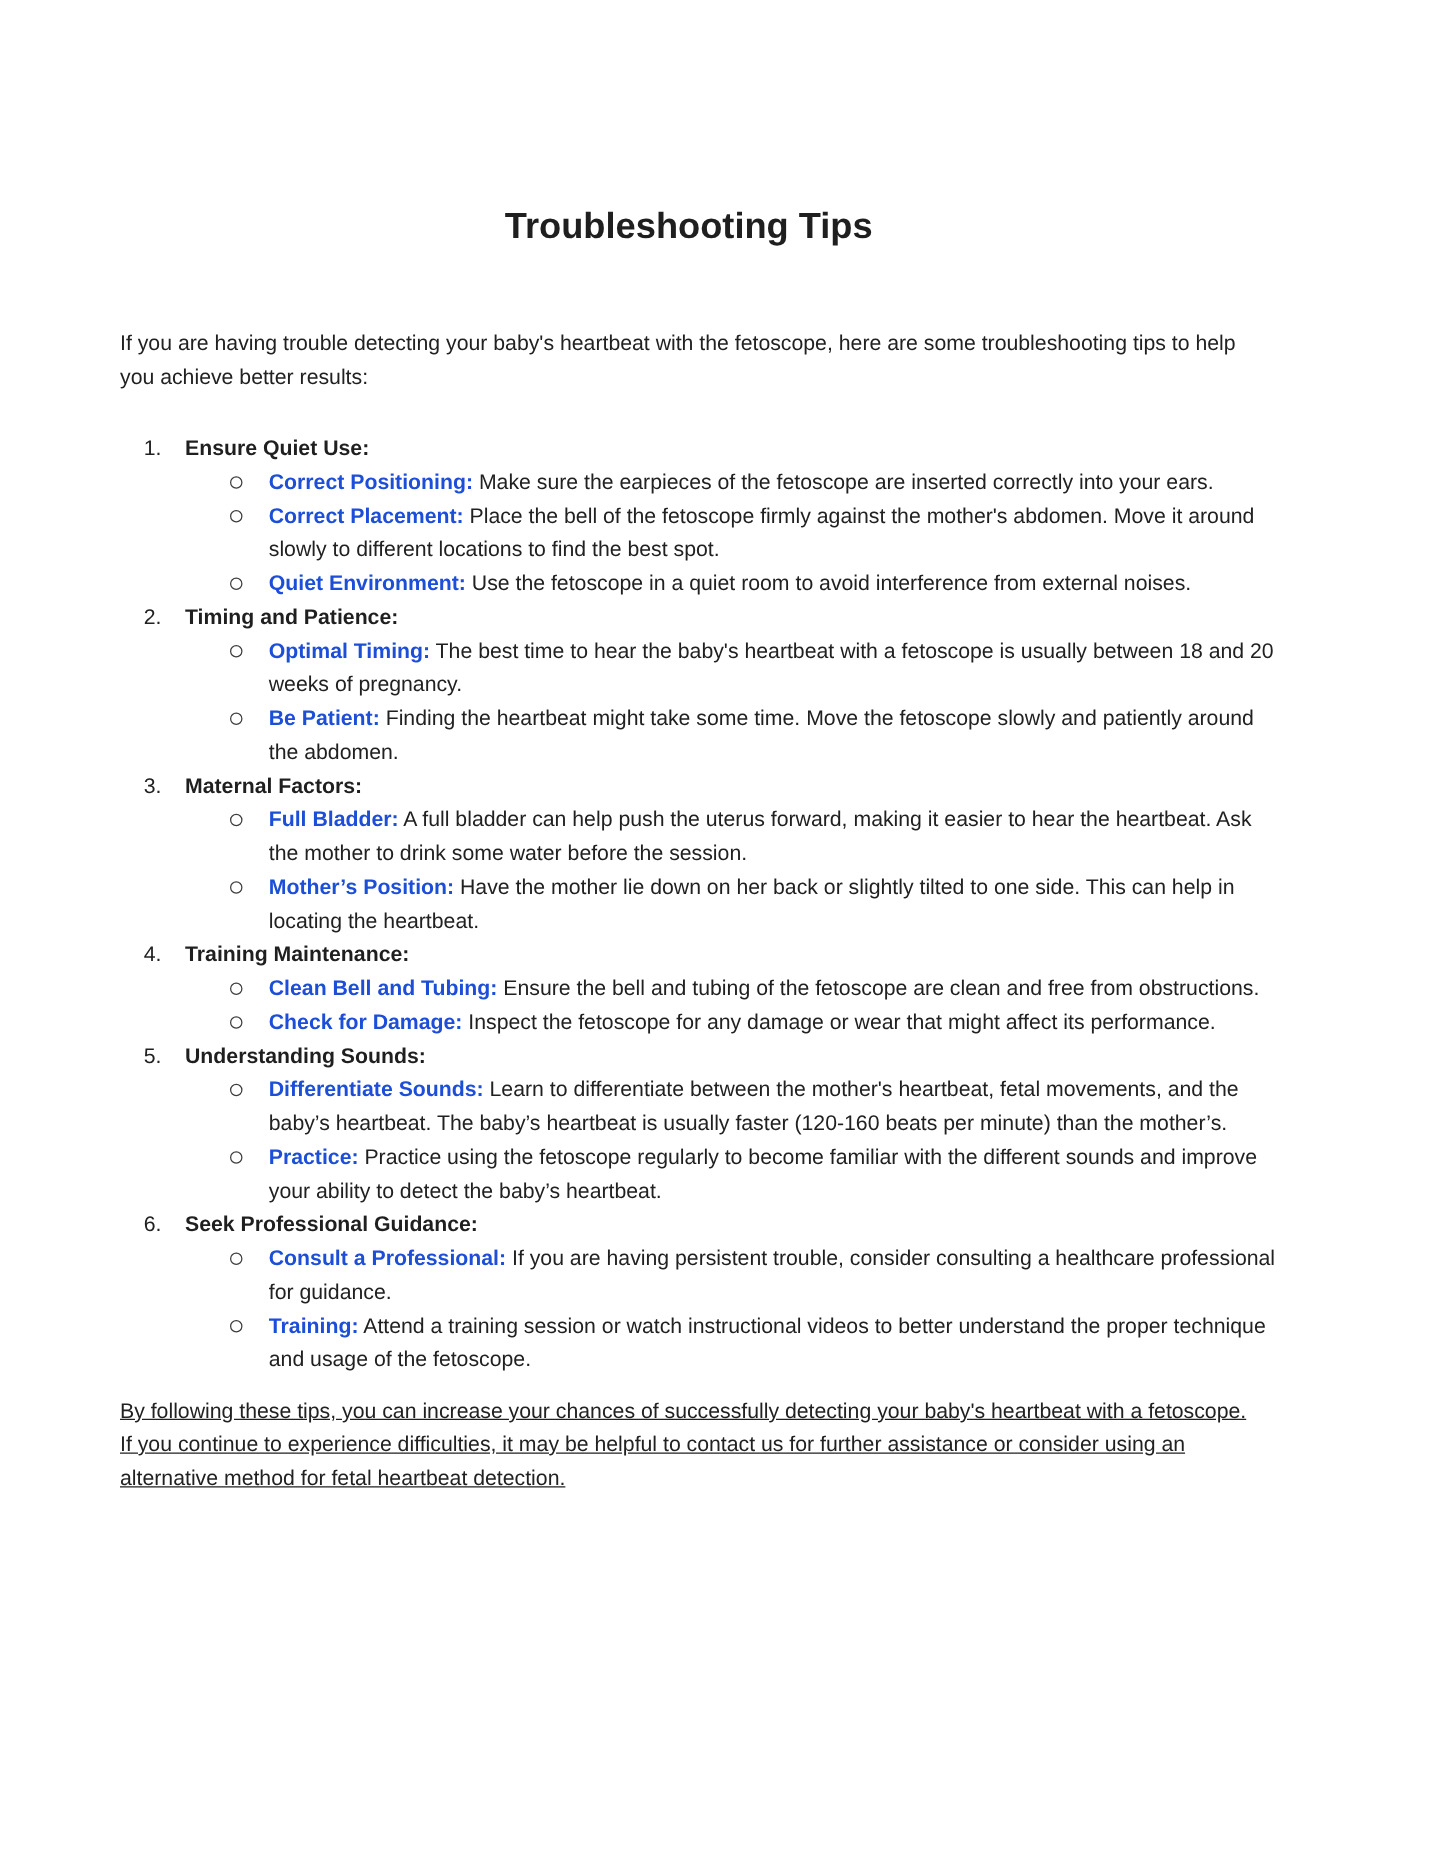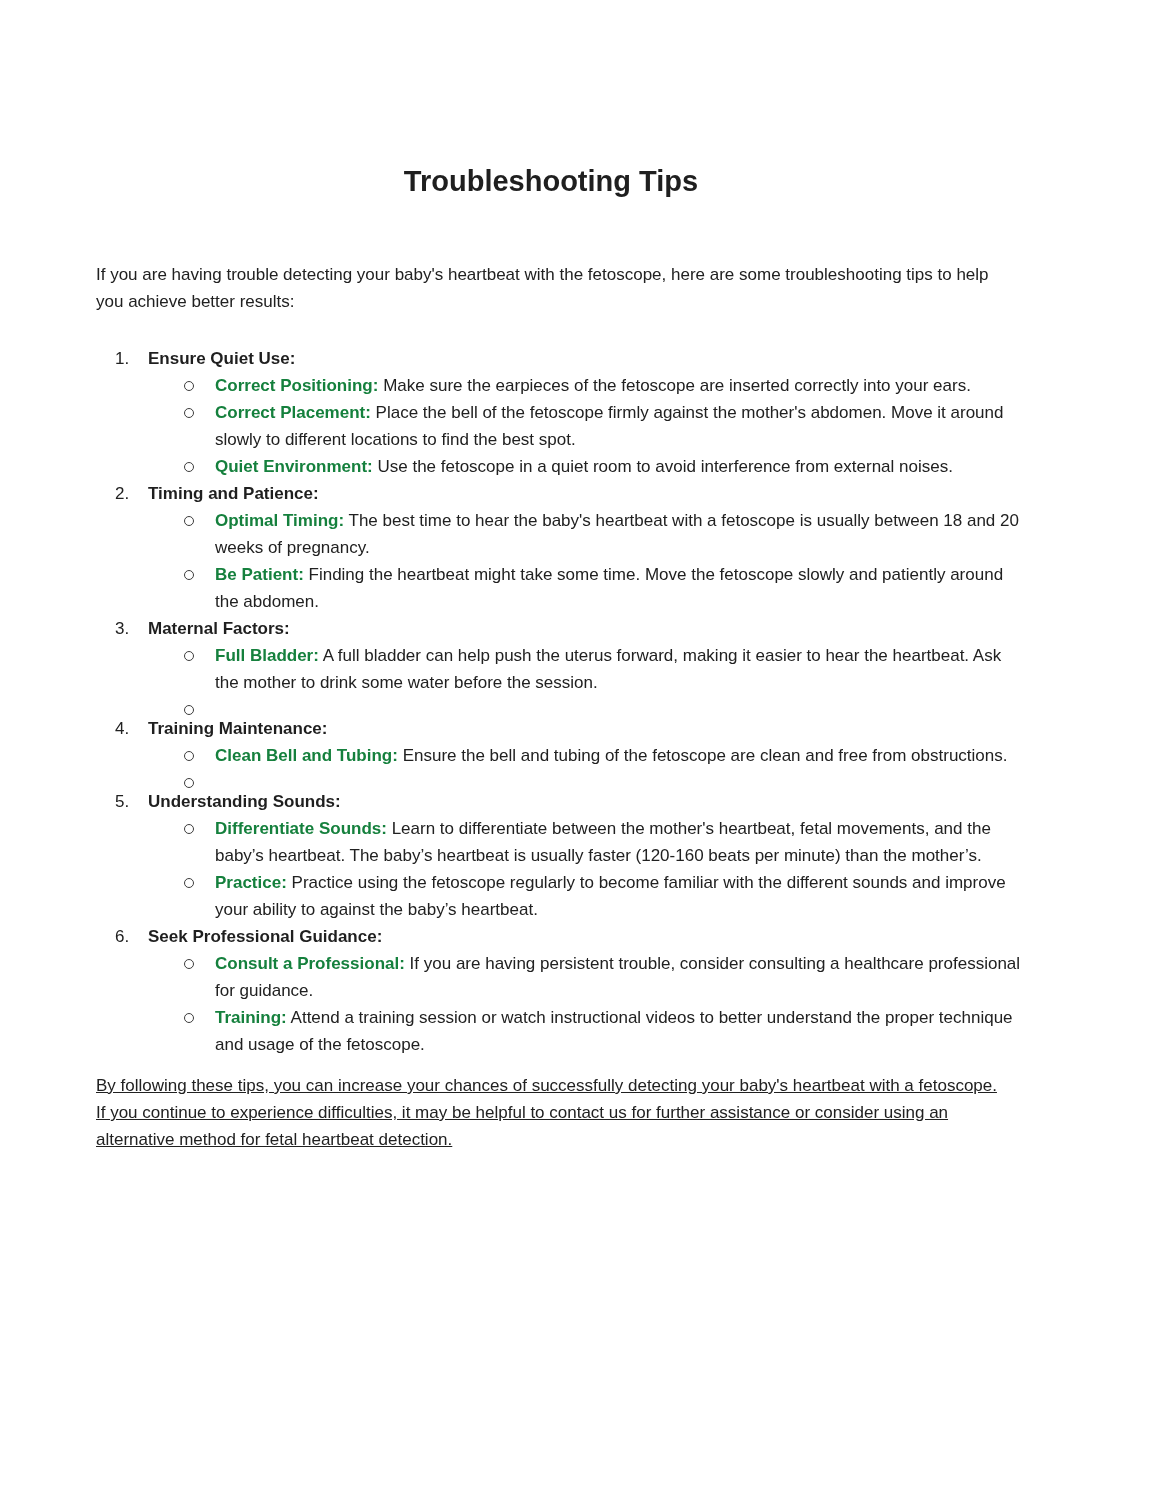--- a/index.html
+++ b/index.html
@@ -71,21 +71,21 @@
     border-radius: 50%;
     flex-shrink: 0;
     box-sizing: content-box;
   }
   .sub-text {
     margin: 0 0 0 21px;
     flex: 1;
   }
   .sub-label {
     font-weight: 700;
-    color: #15803d;
+    color: #1d4ed8;
   }
 </style>
 </head>
 <body>
 
 <div class="page">
 
   <h1 class="doc-title">Troubleshooting Tips</h1>
 
   <p class="para intro">If you are having trouble detecting your baby's heartbeat with the fetoscope, here are some troubleshooting tips to help you achieve better results:</p>
@@ -125,45 +125,47 @@
     <div class="section-heading">
       <span class="num">3.</span>
       <span class="heading-text">Maternal Factors:</span>
     </div>
     <div class="sub-item">
       <span class="bullet-circle"></span>
       <p class="sub-text"><span class="sub-label">Full Bladder:</span><span> A full bladder can help push the uterus forward, making it easier to hear the heartbeat. Ask the mother to drink some water before the session.</span></p>
     </div>
     <div class="sub-item">
       <span class="bullet-circle"></span>
+      <p class="sub-text"><span class="sub-label">Mother’s Position:</span><span> Have the mother lie down on her back or slightly tilted to one side. This can help in locating the heartbeat.</span></p>
     </div>
 
     <div class="section-heading">
       <span class="num">4.</span>
       <span class="heading-text">Training Maintenance:</span>
     </div>
     <div class="sub-item">
       <span class="bullet-circle"></span>
       <p class="sub-text"><span class="sub-label">Clean Bell and Tubing:</span><span> Ensure the bell and tubing of the fetoscope are clean and free from obstructions.</span></p>
     </div>
     <div class="sub-item">
       <span class="bullet-circle"></span>
+      <p class="sub-text"><span class="sub-label">Check for Damage:</span><span> Inspect the fetoscope for any damage or wear that might affect its performance.</span></p>
     </div>
 
     <div class="section-heading">
       <span class="num">5.</span>
       <span class="heading-text">Understanding Sounds:</span>
     </div>
     <div class="sub-item">
       <span class="bullet-circle"></span>
       <p class="sub-text"><span class="sub-label">Differentiate Sounds:</span><span> Learn to differentiate between the mother's heartbeat, fetal movements, and the baby’s heartbeat. The baby’s heartbeat is usually faster (120-160 beats per minute) than the mother’s.</span></p>
     </div>
     <div class="sub-item">
       <span class="bullet-circle"></span>
-      <p class="sub-text"><span class="sub-label">Practice:</span><span> Practice using the fetoscope regularly to become familiar with the different sounds and improve your ability to against the baby’s heartbeat.</span></p>
+      <p class="sub-text"><span class="sub-label">Practice:</span><span> Practice using the fetoscope regularly to become familiar with the different sounds and improve your ability to detect the baby’s heartbeat.</span></p>
     </div>
 
     <div class="section-heading">
       <span class="num">6.</span>
       <span class="heading-text">Seek Professional Guidance:</span>
     </div>
     <div class="sub-item">
       <span class="bullet-circle"></span>
       <p class="sub-text"><span class="sub-label">Consult a Professional:</span><span> If you are having persistent trouble, consider consulting a healthcare professional for guidance.</span></p>
     </div>

